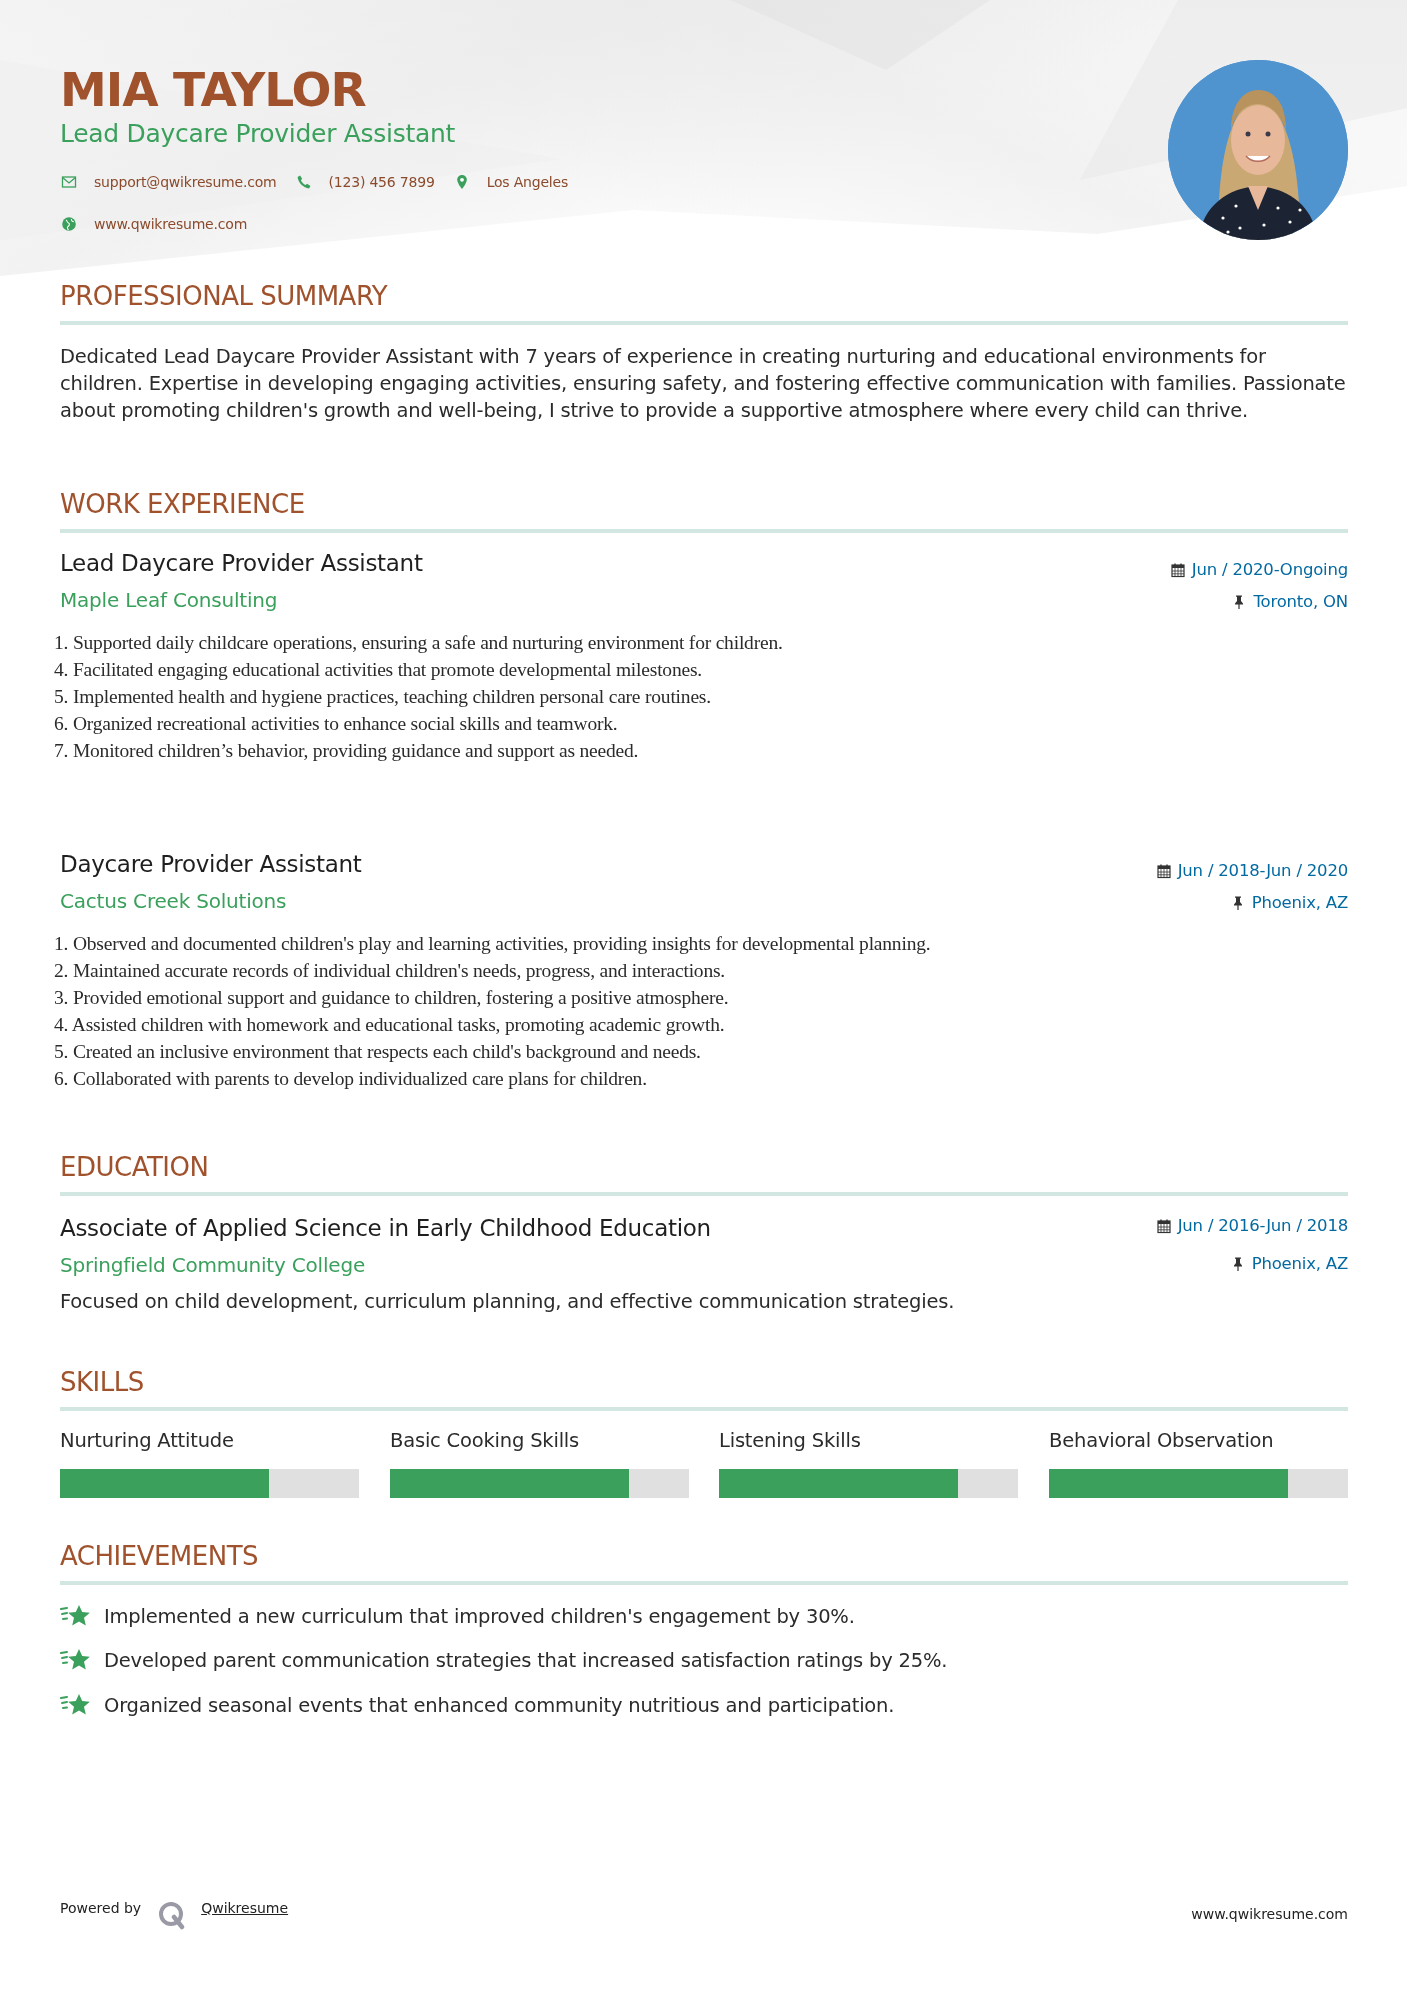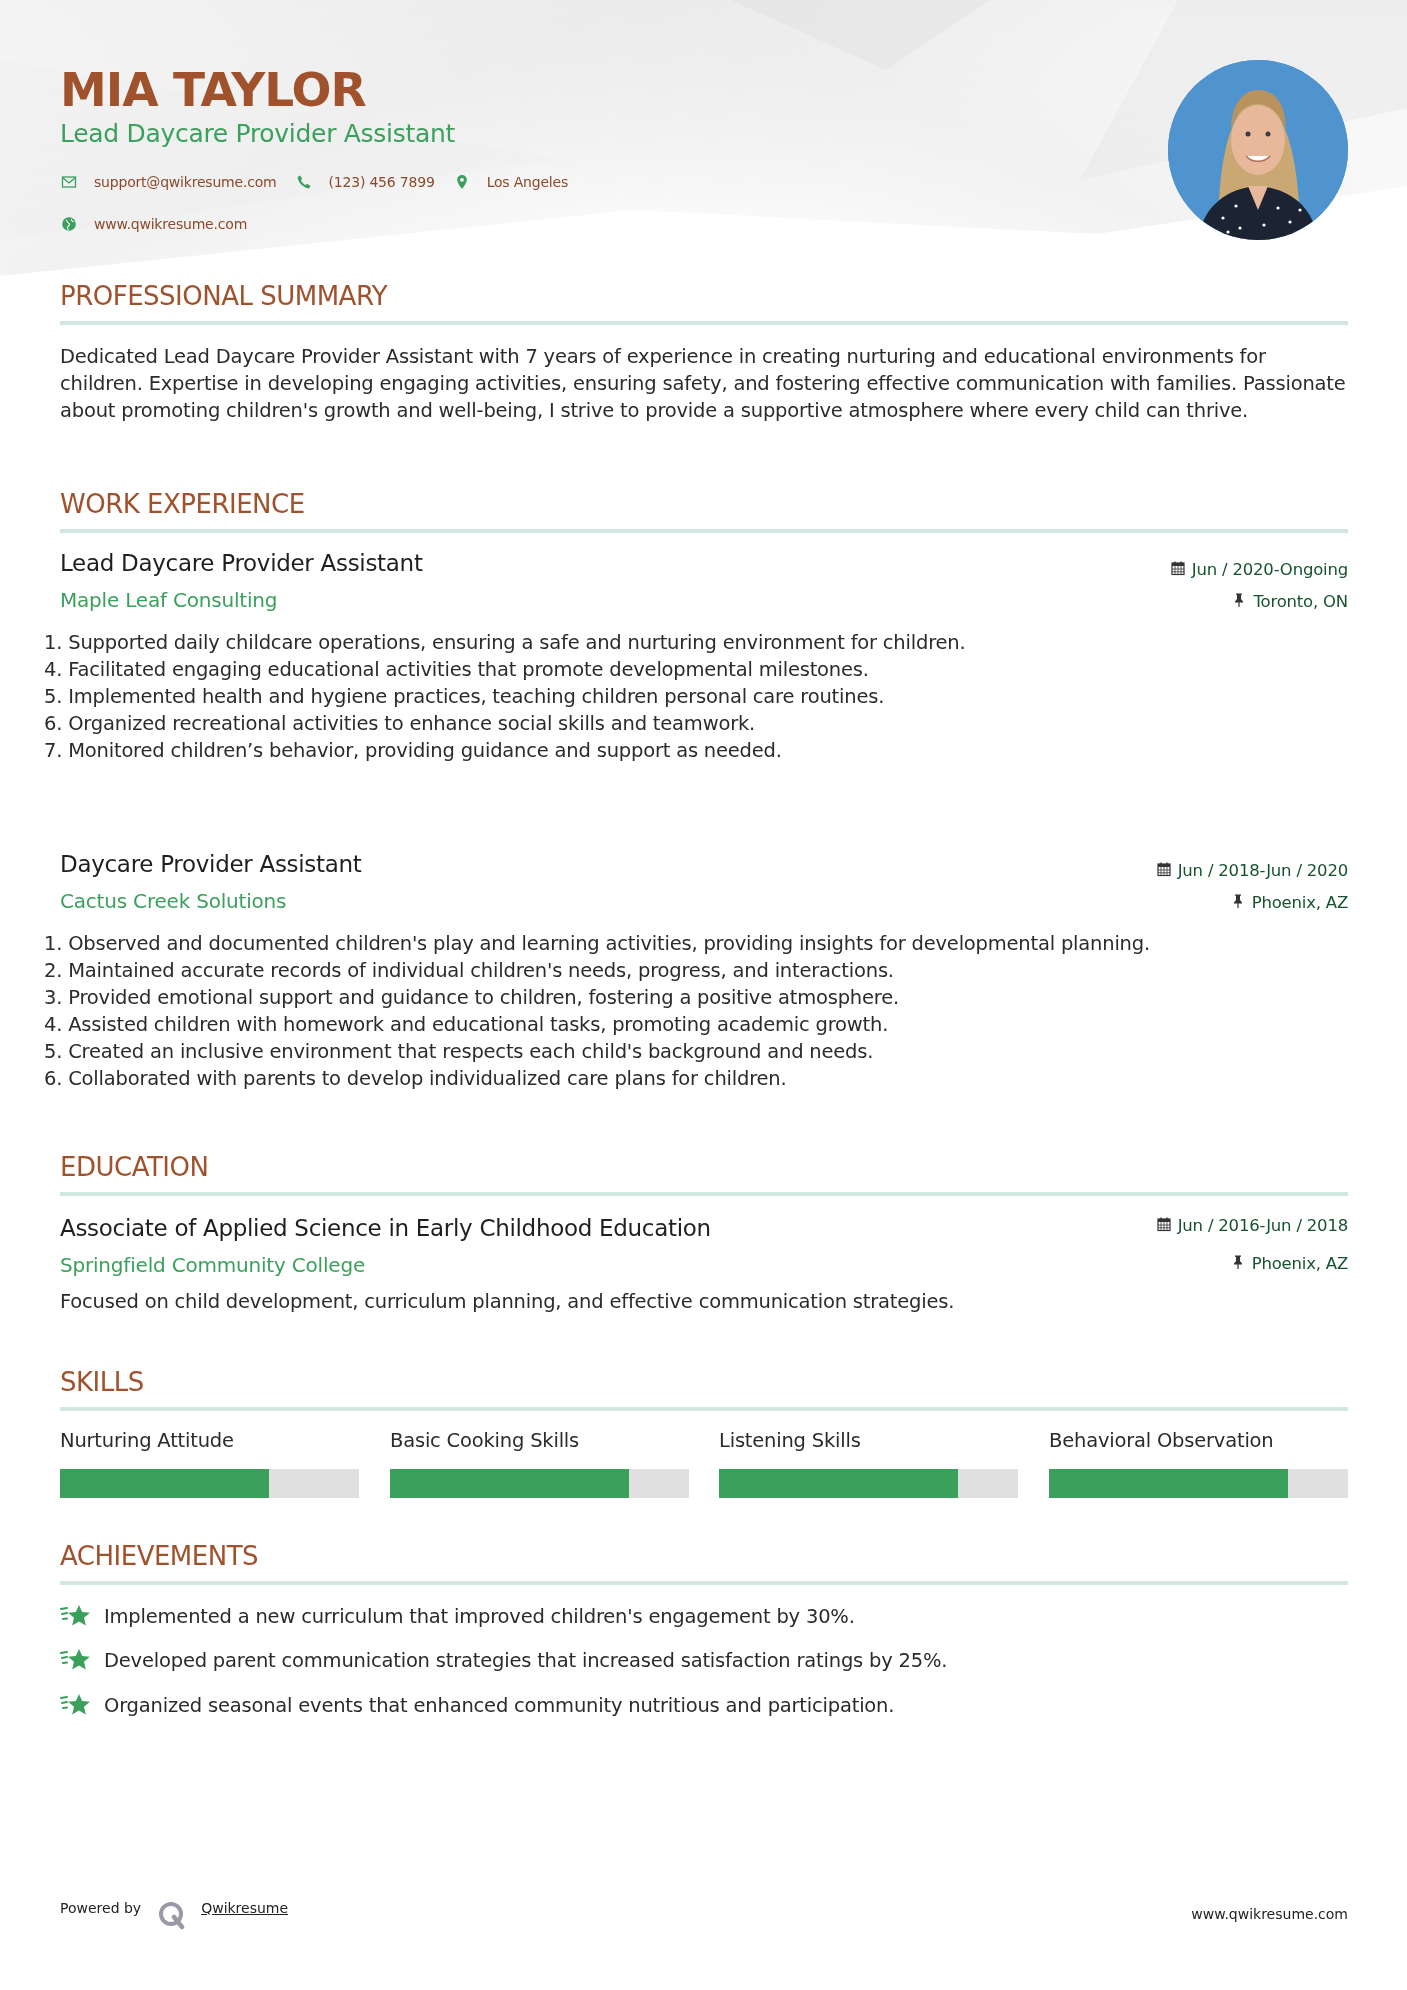--- a/index.html
+++ b/index.html
@@ -65,28 +65,29 @@
     position: absolute; left: 60px; width: 1290px;
     font-size: 19.5px; line-height: 27px; color: #2b2b2b; letter-spacing: -0.2px;
   }
   .job-title {
     position: absolute; left: 60px; font-size: 23px; color: #1f1f1f; letter-spacing: -0.3px;
   }
   .company {
     position: absolute; left: 60px; font-size: 20px; color: #3aa05c; letter-spacing: -0.2px;
   }
   .meta {
-    position: absolute; right: 59px; font-size: 16.5px; color: #14532d; display: flex; align-items: flex-start; letter-spacing: -0.2px;
+    position: absolute; right: 59px; font-size: 16.5px; color: #0369a1; display: flex; align-items: center; letter-spacing: -0.2px;
   }
   .meta .m-icon { width: 16px; height: 16px; margin-right: 6px; display: inline-flex; }
   .meta .m-icon svg { width: 16px; height: 16px; }
   .bullets {
-    position: absolute; left: 44px; width: 1300px;
+    position: absolute; left: 54px; width: 1300px;
     font-size: 19.5px; line-height: 27px; color: #2b2b2b; letter-spacing: -0.2px;
     list-style: none;
+    font-family: Liberation Serif, serif;
   }
   .bullets li { white-space: nowrap; }
 
   .skill { position: absolute; width: 299px; }
   .skill-label { font-size: 19.5px; color: #2b2b2b; letter-spacing: -0.2px; height: 27px; }
   .skill-bar { position: absolute; top: 40px; left: 0; width: 299px; height: 29px; background: #e0e0e0; }
   .skill-fill { height: 29px; background: #3aa05c; }
 
   .ach-item { position: absolute; left: 60px; display: flex; align-items: center; font-size: 19.5px; color: #2b2b2b; letter-spacing: -0.2px; }
   .ach-icon { width: 32px; height: 26px; margin-right: 12px; }

